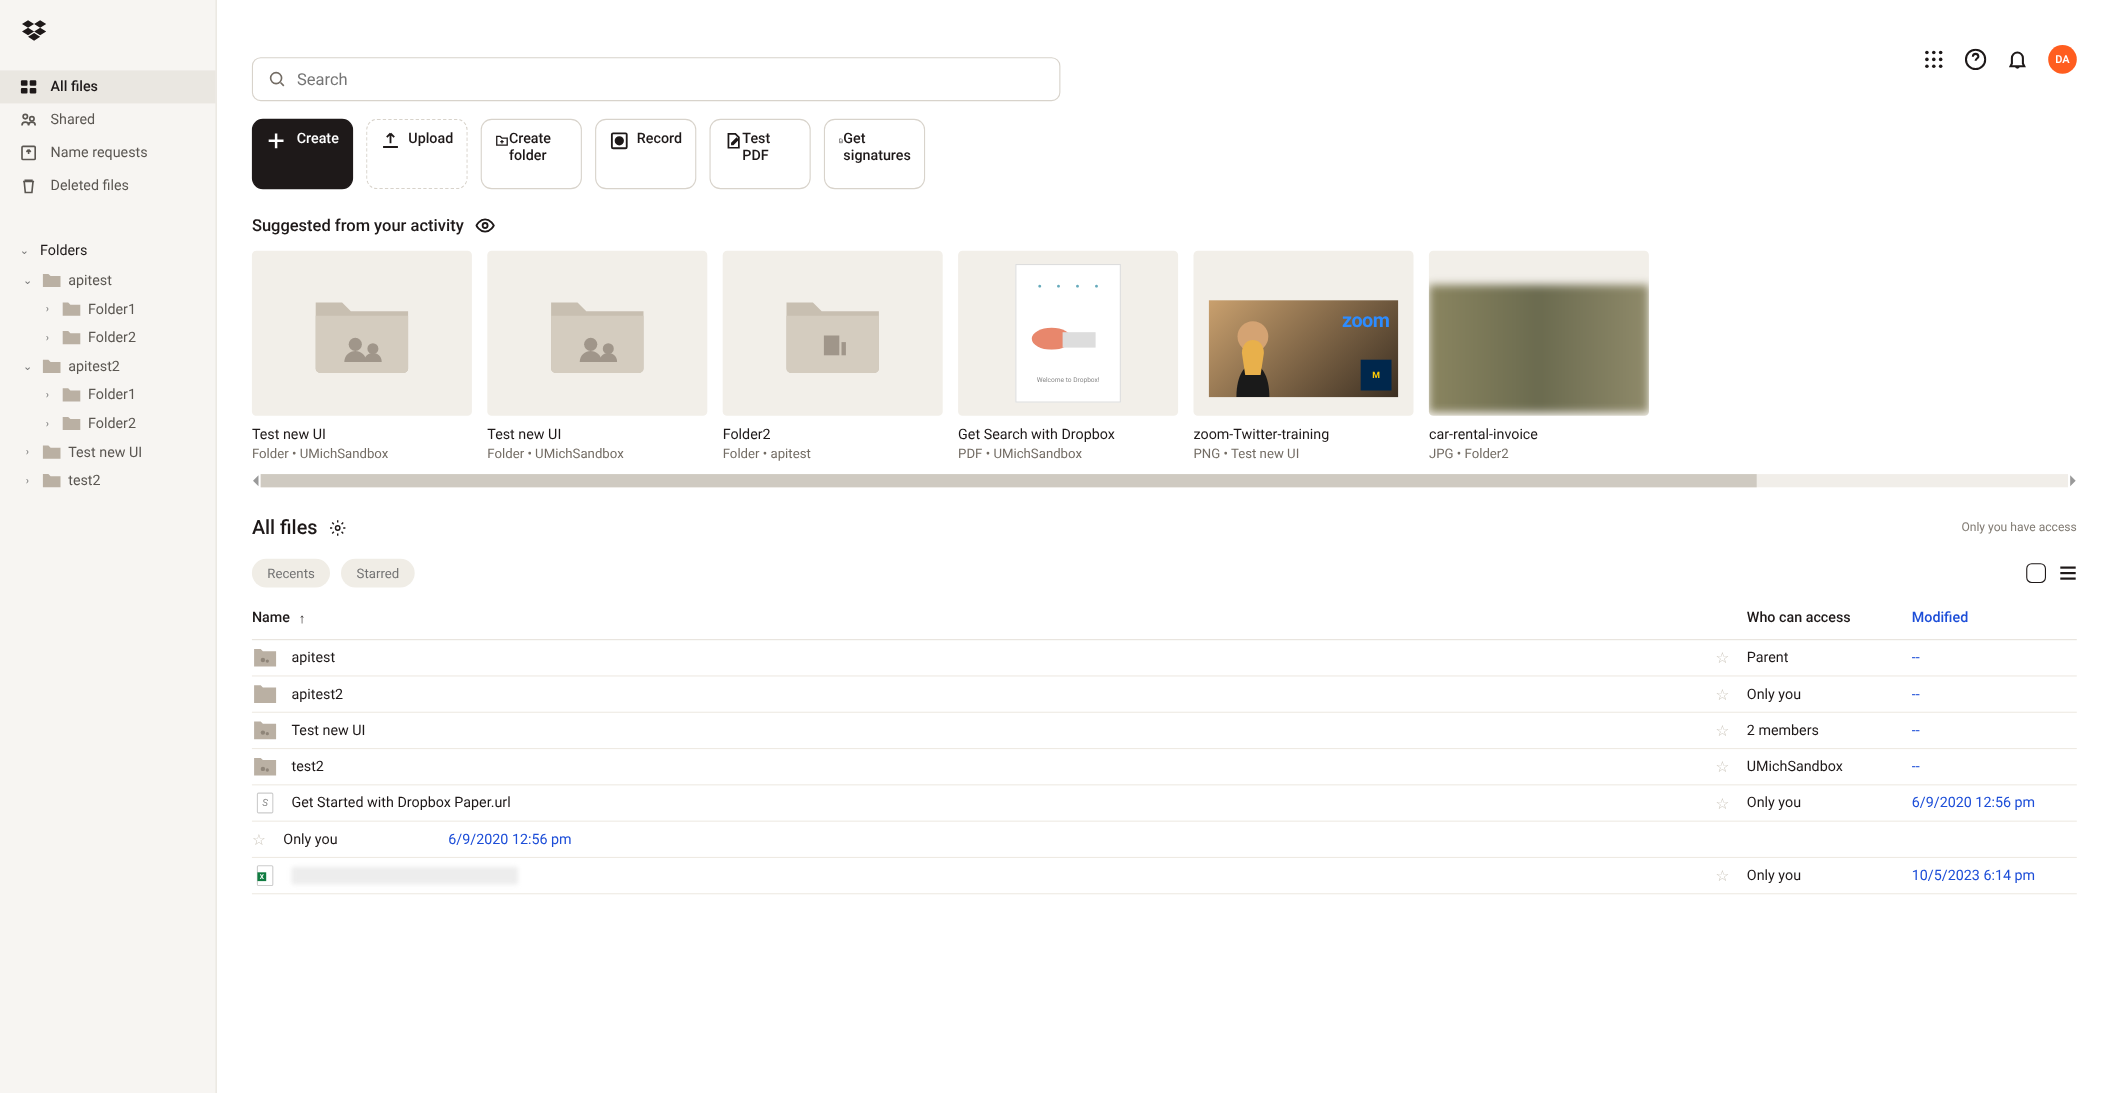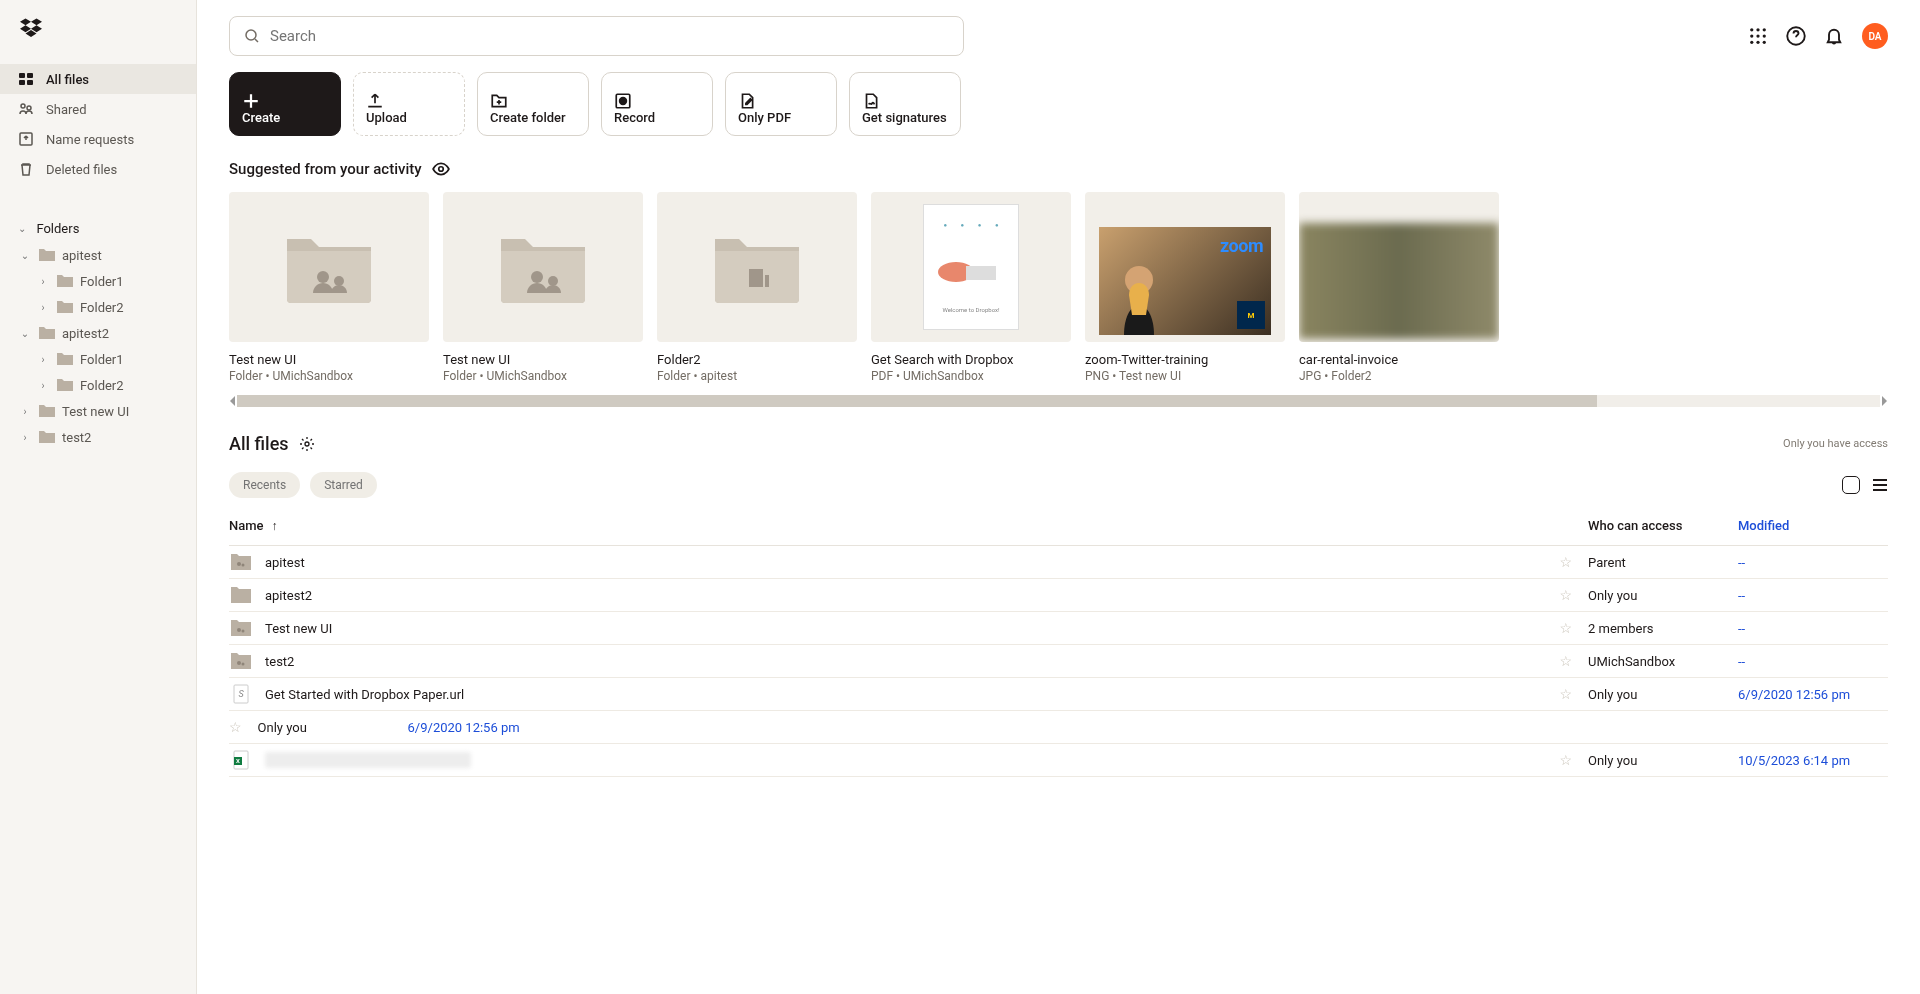--- a/index.html
+++ b/index.html
@@ -20,45 +20,45 @@
 .tree-item { display:flex; align-items:center; height:26px; padding:0 18px; gap:6px; font-size:13px; color:#5b5752; cursor:pointer; }
 .tree-item .chev { width:14px; display:flex; justify-content:center; }
 .tree-item .fld { width:18px; height:14px; }
 .tree-item.d1 { padding-left:18px; }
 .tree-item.d2 { padding-left:36px; }
 .chevron { font-size:10px; color:#777; }
 
 
 .main { flex:1; overflow-y:auto; overflow-x:hidden; }
 .topbar { display:flex; align-items:center; padding:16px 32px 0 32px; gap:16px; }
-.search { flex:0 0 735px; height:40px; border:1px solid #d8d3cb; border-radius:8px; display:flex; align-items:center; padding:0 14px; gap:10px; }
+.search { flex:0 0 735px; height:40px; border:1px solid #d8d3cb; border-radius:8px; display:flex; align-items:center; padding:0 14px; gap:10px;margin-top:36px; }
 .search input { border:none; outline:none; font-size:15px; flex:1; background:transparent; color:#736c64; }
 .top-icons { margin-left:auto; display:flex; align-items:center; gap:18px; }
 .top-ic { width:20px; height:20px; color:#1e1919; cursor:pointer; }
 .avatar { width:26px; height:26px; border-radius:50%; background:#ff5d1f; color:#fff; font-size:10px; font-weight:600; display:flex; align-items:center; justify-content:center; cursor:pointer; }
 
 .action-row { display:flex; gap:12px; padding:16px 32px 0 32px; }
-.action-card { width:112px; height:64px; border:1px solid #d8d3cb; border-radius:10px; padding:10px 12px; display:flex; flex-direction:column; justify-content:flex-end; cursor:pointer; background:#fff; }
+.action-card { width:92px; height:64px; border:1px solid #d8d3cb; border-radius:10px; padding:10px 12px; display:flex; flex-direction:row; justify-content:space-between; cursor:pointer; background:#fff; }
 .action-card.primary { background:#1e1919; color:#fff; border-color:#1e1919; }
 .action-card.dashed { border-style:dashed; }
 .action-card .ai { width:18px; height:18px; }
 .action-card .al { font-size:13px; font-weight:500; }
 
 .section-title-row { display:flex; align-items:center; gap:10px; padding:24px 32px 0 32px; }
 .section-title { font-size:15px; font-weight:500; }
 .eye { width:18px; height:18px; cursor:pointer; }
 
 .suggest-row { display:flex; gap:14px; padding:14px 0 0 32px; overflow-x:hidden; }
 .sug-card { width:200px; flex-shrink:0; cursor:pointer; }
 .sug-thumb { width:200px; height:150px; background:#f2efe9; border-radius:4px; display:flex; align-items:center; justify-content:center; overflow:hidden; position:relative; }
 .sug-name { font-size:13px; margin-top:10px; color:#1e1919; }
 .sug-meta { font-size:12px; color:#736c64; margin-top:2px; }
 .folder-shape { width:92px; height:72px; }
 .doc-prev { width:96px; height:126px; background:#fff; border:1px solid #ddd; font-size:6px; padding:4px; display:flex; flex-direction:column; align-items:center; justify-content:space-around; }
-.img-prev { width:172px; height:108px; background:linear-gradient(135deg,#b8935f,#3a3020); display:flex; align-items:center; justify-content:flex-end; position:relative;margin-top:28px; }
+.img-prev { width:172px; height:88px; background:linear-gradient(135deg,#b8935f,#3a3020); display:flex; align-items:center; justify-content:flex-end; position:relative;margin-top:28px; }
 .img-prev.blur { background:linear-gradient(90deg,#8a8560,#6b6b4f,#8f8a6a); filter:blur(4px); width:200px; height:116px; }
 .zoom-badge { position:absolute; top:8px; right:8px; color:#2d8cff; font-weight:700; font-size:18px; letter-spacing:-0.5px; }
 .m-badge { position:absolute; bottom:6px; right:6px; width:28px; height:28px; background:#00274c; color:#ffcb05; font-size:8px; display:flex; align-items:center; justify-content:center; font-weight:700; }
 
 .hscroll { margin:12px 32px 0 32px; height:12px; position:relative; }
 .hscroll::before,.hscroll::after { content:''; position:absolute; top:1px; border:5px solid transparent; }
 .hscroll::before { left:-4px; border-right-color:#999; }
 .hscroll::after { right:-4px; border-left-color:#999; }
 .hscroll-track { position:absolute; left:8px; right:8px; top:0; height:12px; background:#f1eee9; }
 .hscroll-thumb { position:absolute; left:8px; top:0; height:12px; width:82%; background:#cfcac1; }
@@ -283,21 +283,21 @@
             <rect x="2" y="2" width="12" height="12" rx="1"></rect>
             <circle cx="8" cy="8" r="3" fill="#1e1919"></circle>
           </svg>
         <span class="al">Record</span>
       </div>
       <div class="action-card">
         <svg class="ai" viewBox="0 0 16 16" fill="none" stroke="#1e1919" stroke-width="1.5">
             <path d="M4 2h6l3 3v9H4V2z"></path>
             <path d="M7 10l4-4 1 1-4 4H7v-1z"></path>
           </svg>
-        <span class="al">Only PDF</span>
+        <span class="al">Test PDF</span>
       </div>
       <div class="action-card">
         <svg class="ai" viewBox="0 0 16 16" fill="none" stroke="#1e1919" stroke-width="1.5">
             <path d="M4 2h6l3 3v9H4V2z"></path>
             <path d="M6 11c1-2 2 1 3-1s2 1 2 1"></path>
           </svg>
         <span class="al">Get signatures</span>
       </div>
     </div>
 

